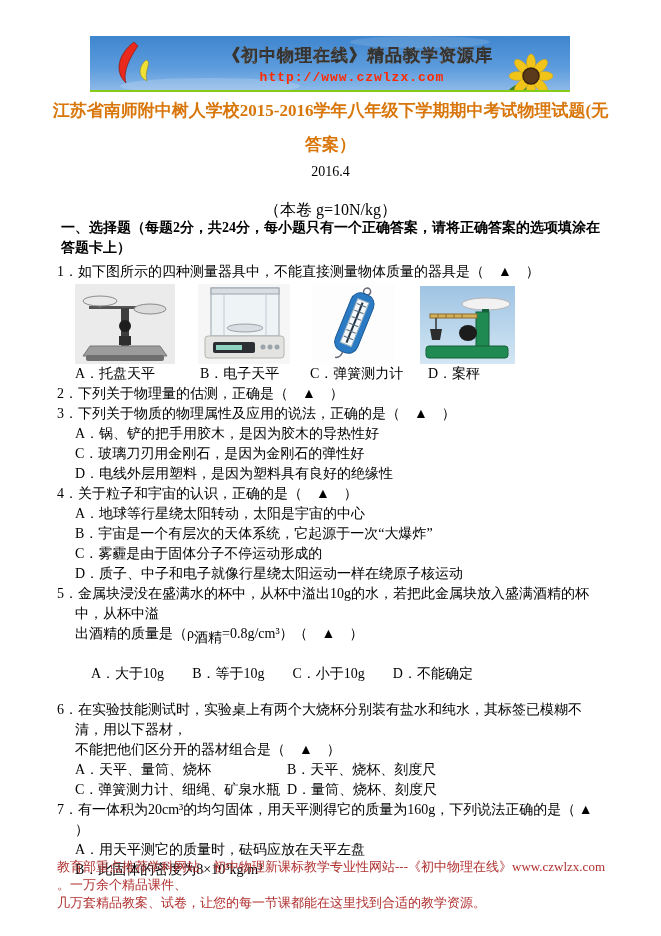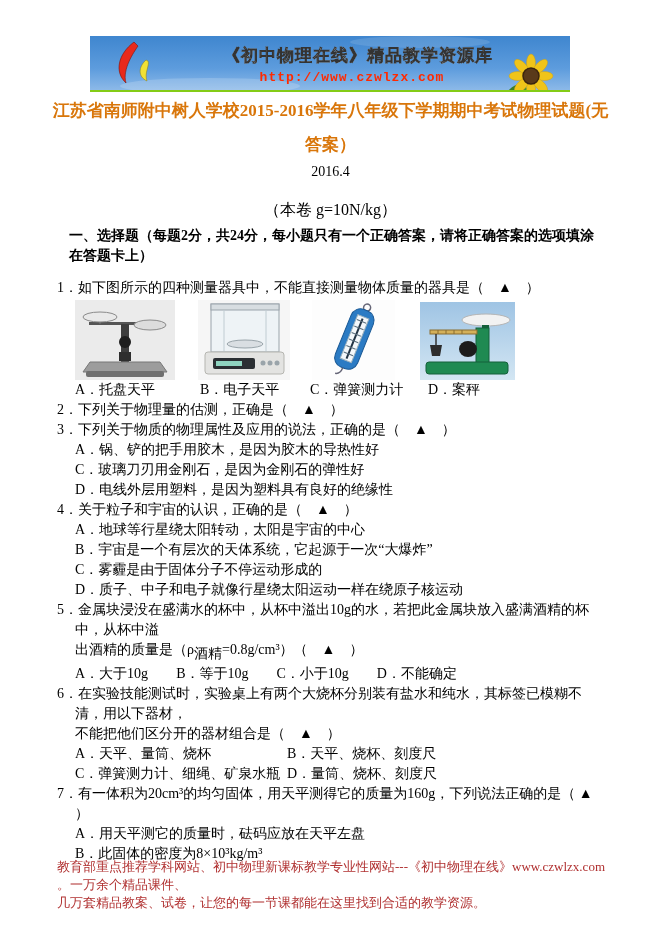--- a/index.html
+++ b/index.html
@@ -12,26 +12,26 @@
     position:absolute;left:90px;top:36px;width:480px;height:54px;
     border-bottom:2px solid #84cc16;overflow:hidden;
   }
   
   .header{position:absolute;left:20px;top:94px;width:621px;text-align:center;}
   .doc-title{color:#d9760a;font-weight:bold;font-size:17px;line-height:34px;margin:0;}
   .doc-date{font-size:14px;line-height:20px;margin:0;color:#000000;}
   .doc-note{font-size:16px;line-height:24px;margin:16px;color:#000;}
   
   .content{position:absolute;left:57px;top:214px;width:552px;font-size:14px;line-height:20px;}
-  .sec-head{font-weight:bold;margin:12px;}
+  .sec-head{font-weight:bold;margin:4px;}
   p.stem{margin:0;padding-left:18px;text-indent:-18px;}
   .opts-stack{margin:0;padding-left:18px;}
   .opts-stack span{display:block;}
   .opts-grid{margin:0;padding-left:18px;display:grid;grid-template-columns:212px auto;}
-  .opts-inline{margin:0;padding-left:18px;display:flex;gap:28px;}
+  .opts-inline{margin:16px;padding-left:18px;display:flex;gap:28px;}
   sub{font-size:14px;}
   
   .fig-area{position:relative;height:102px;}
   .fig{position:absolute;top:2px;margin:0;}
   .fig-a{left:18px;}  .fig-b{left:141px;}  .fig-c{left:255px;}  .fig-d{left:363px;top:4px;}
   .cap{position:absolute;top:82px;font-size:14px;white-space:nowrap;}
   .cap-a{left:18px;} .cap-b{left:143px;} .cap-c{left:253px;} .cap-d{left:371px;}
   
   .footer{
     position:absolute;left:57px;top:858px;width:560px;

